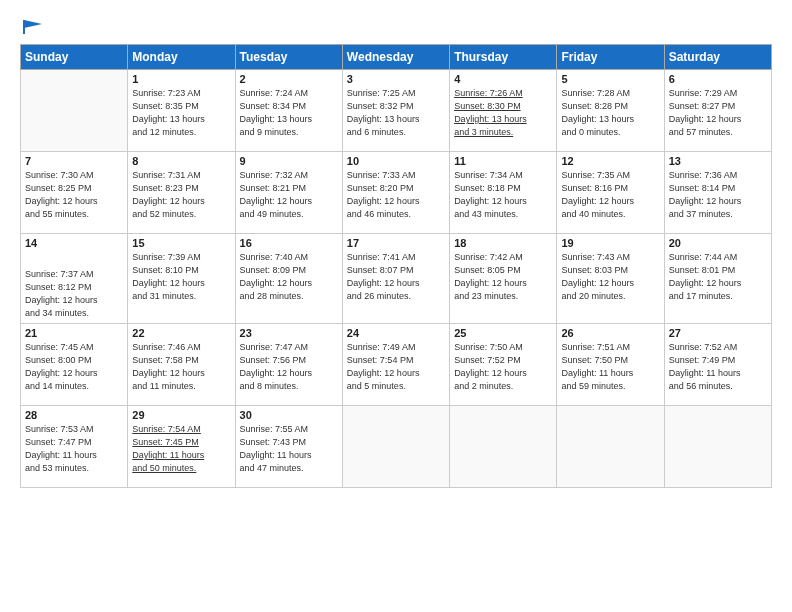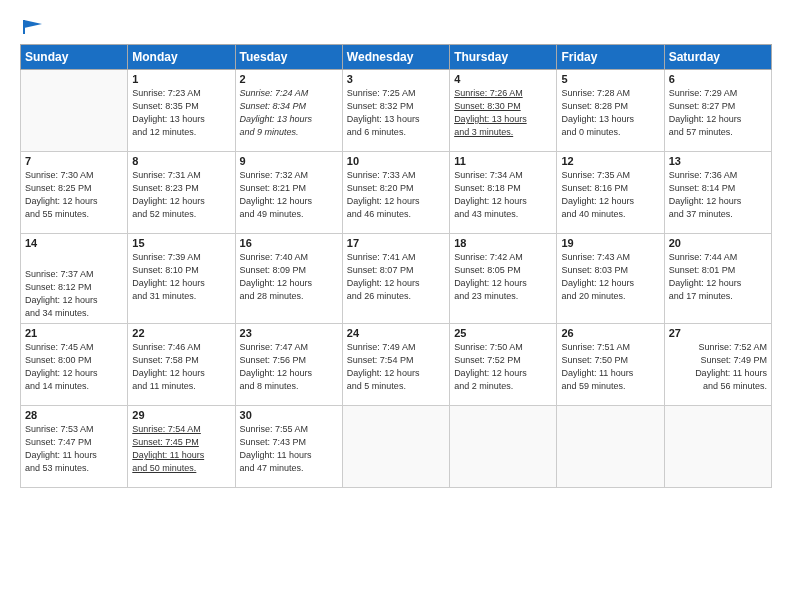--- a/index.html
+++ b/index.html
@@ -135,21 +135,21 @@
           <td class="empty"></td>
           <td>
             <span class="day-num">1</span>
             <div class="day-info" style="white-space: pre-line;">Sunrise: 7:23 AM
 Sunset: 8:35 PM
 Daylight: 13 hours
 and 12 minutes.</div>
           </td>
           <td>
             <span class="day-num">2</span>
-            <div class="day-info" style="white-space: pre-line; font-style: italic;">Sunrise: 7:24 AM
+            <div class="day-info" style="white-space: pre-line;">Sunrise: 7:24 AM
 Sunset: 8:34 PM
 Daylight: 13 hours
 and 9 minutes.</div>
           </td>
           <td>
             <span class="day-num">3</span>
             <div class="day-info" style="white-space: pre-line;">Sunrise: 7:25 AM
 Sunset: 8:32 PM
 Daylight: 13 hours
 and 6 minutes.</div>
@@ -316,21 +316,21 @@
           </td>
           <td>
             <span class="day-num">26</span>
             <div class="day-info" style="white-space: pre-line;">Sunrise: 7:51 AM
 Sunset: 7:50 PM
 Daylight: 11 hours
 and 59 minutes.</div>
           </td>
           <td>
             <span class="day-num">27</span>
-            <div class="day-info" style="white-space: pre-line; text-align: right;">Sunrise: 7:52 AM
+            <div class="day-info" style="white-space: pre-line;">Sunrise: 7:52 AM
 Sunset: 7:49 PM
 Daylight: 11 hours
 and 56 minutes.</div>
           </td>
         </tr>
         <tr>
           <td>
             <span class="day-num">28</span>
             <div class="day-info" style="white-space: pre-line;">Sunrise: 7:53 AM
 Sunset: 7:47 PM

